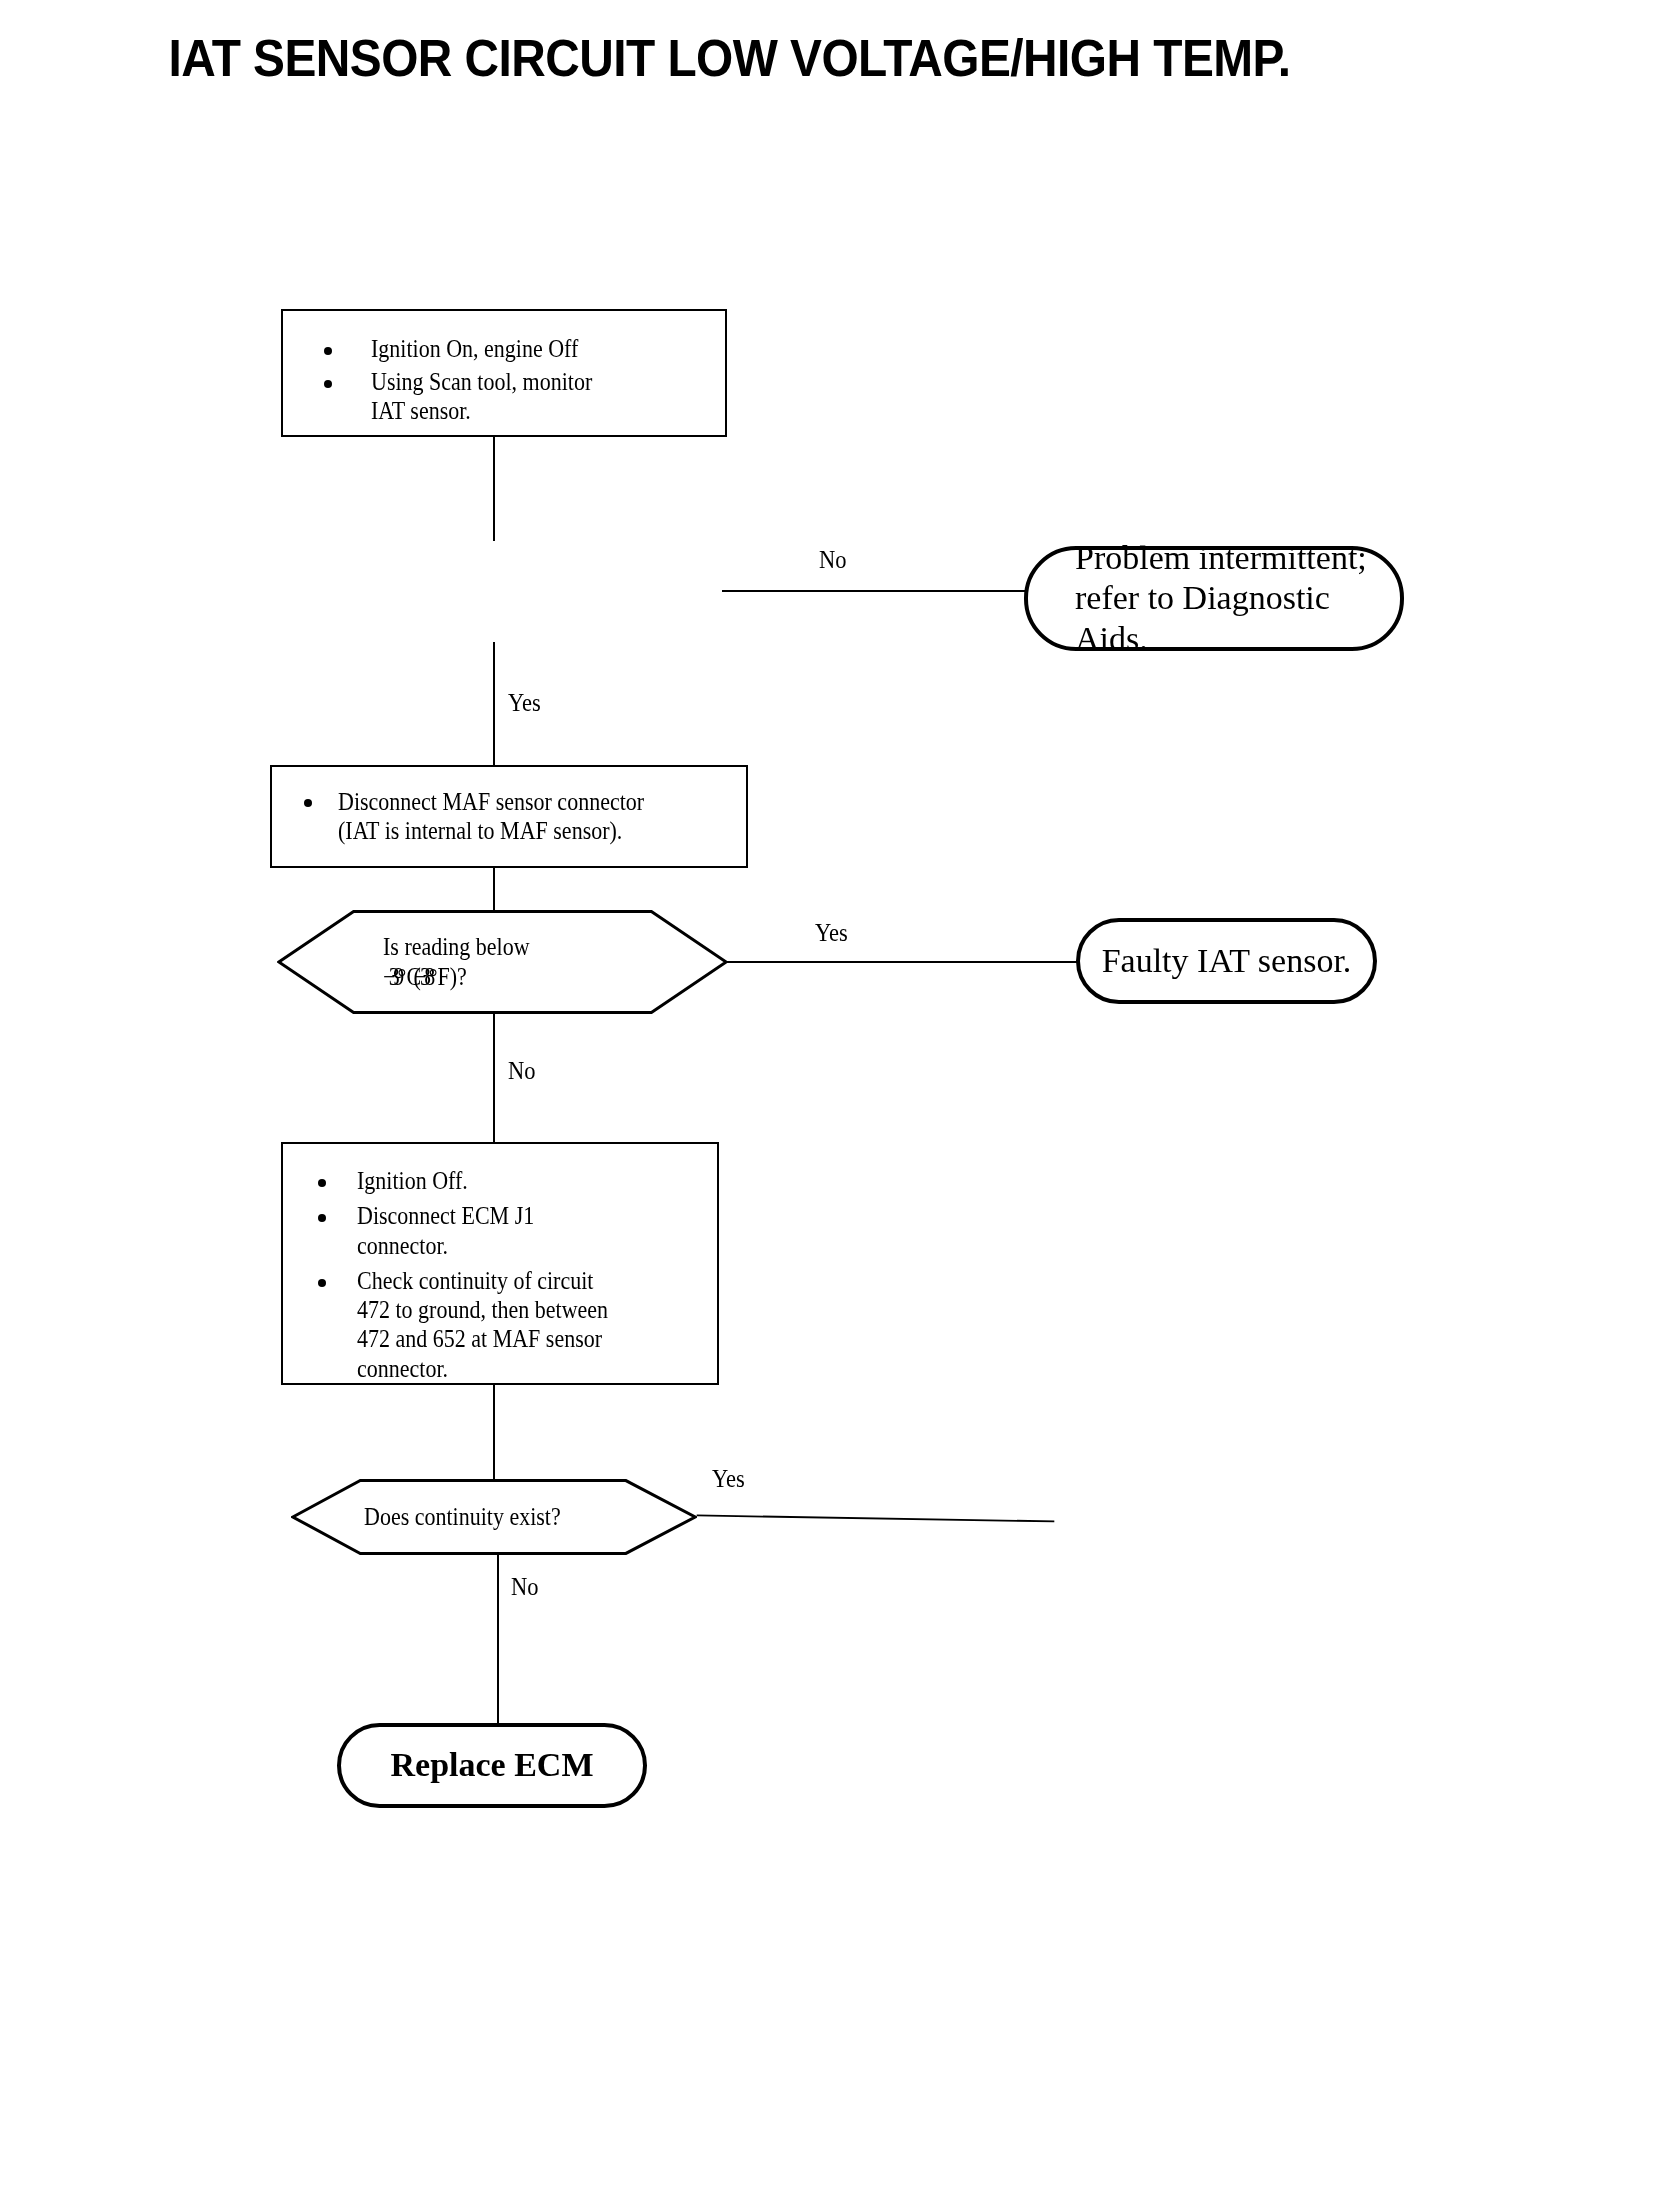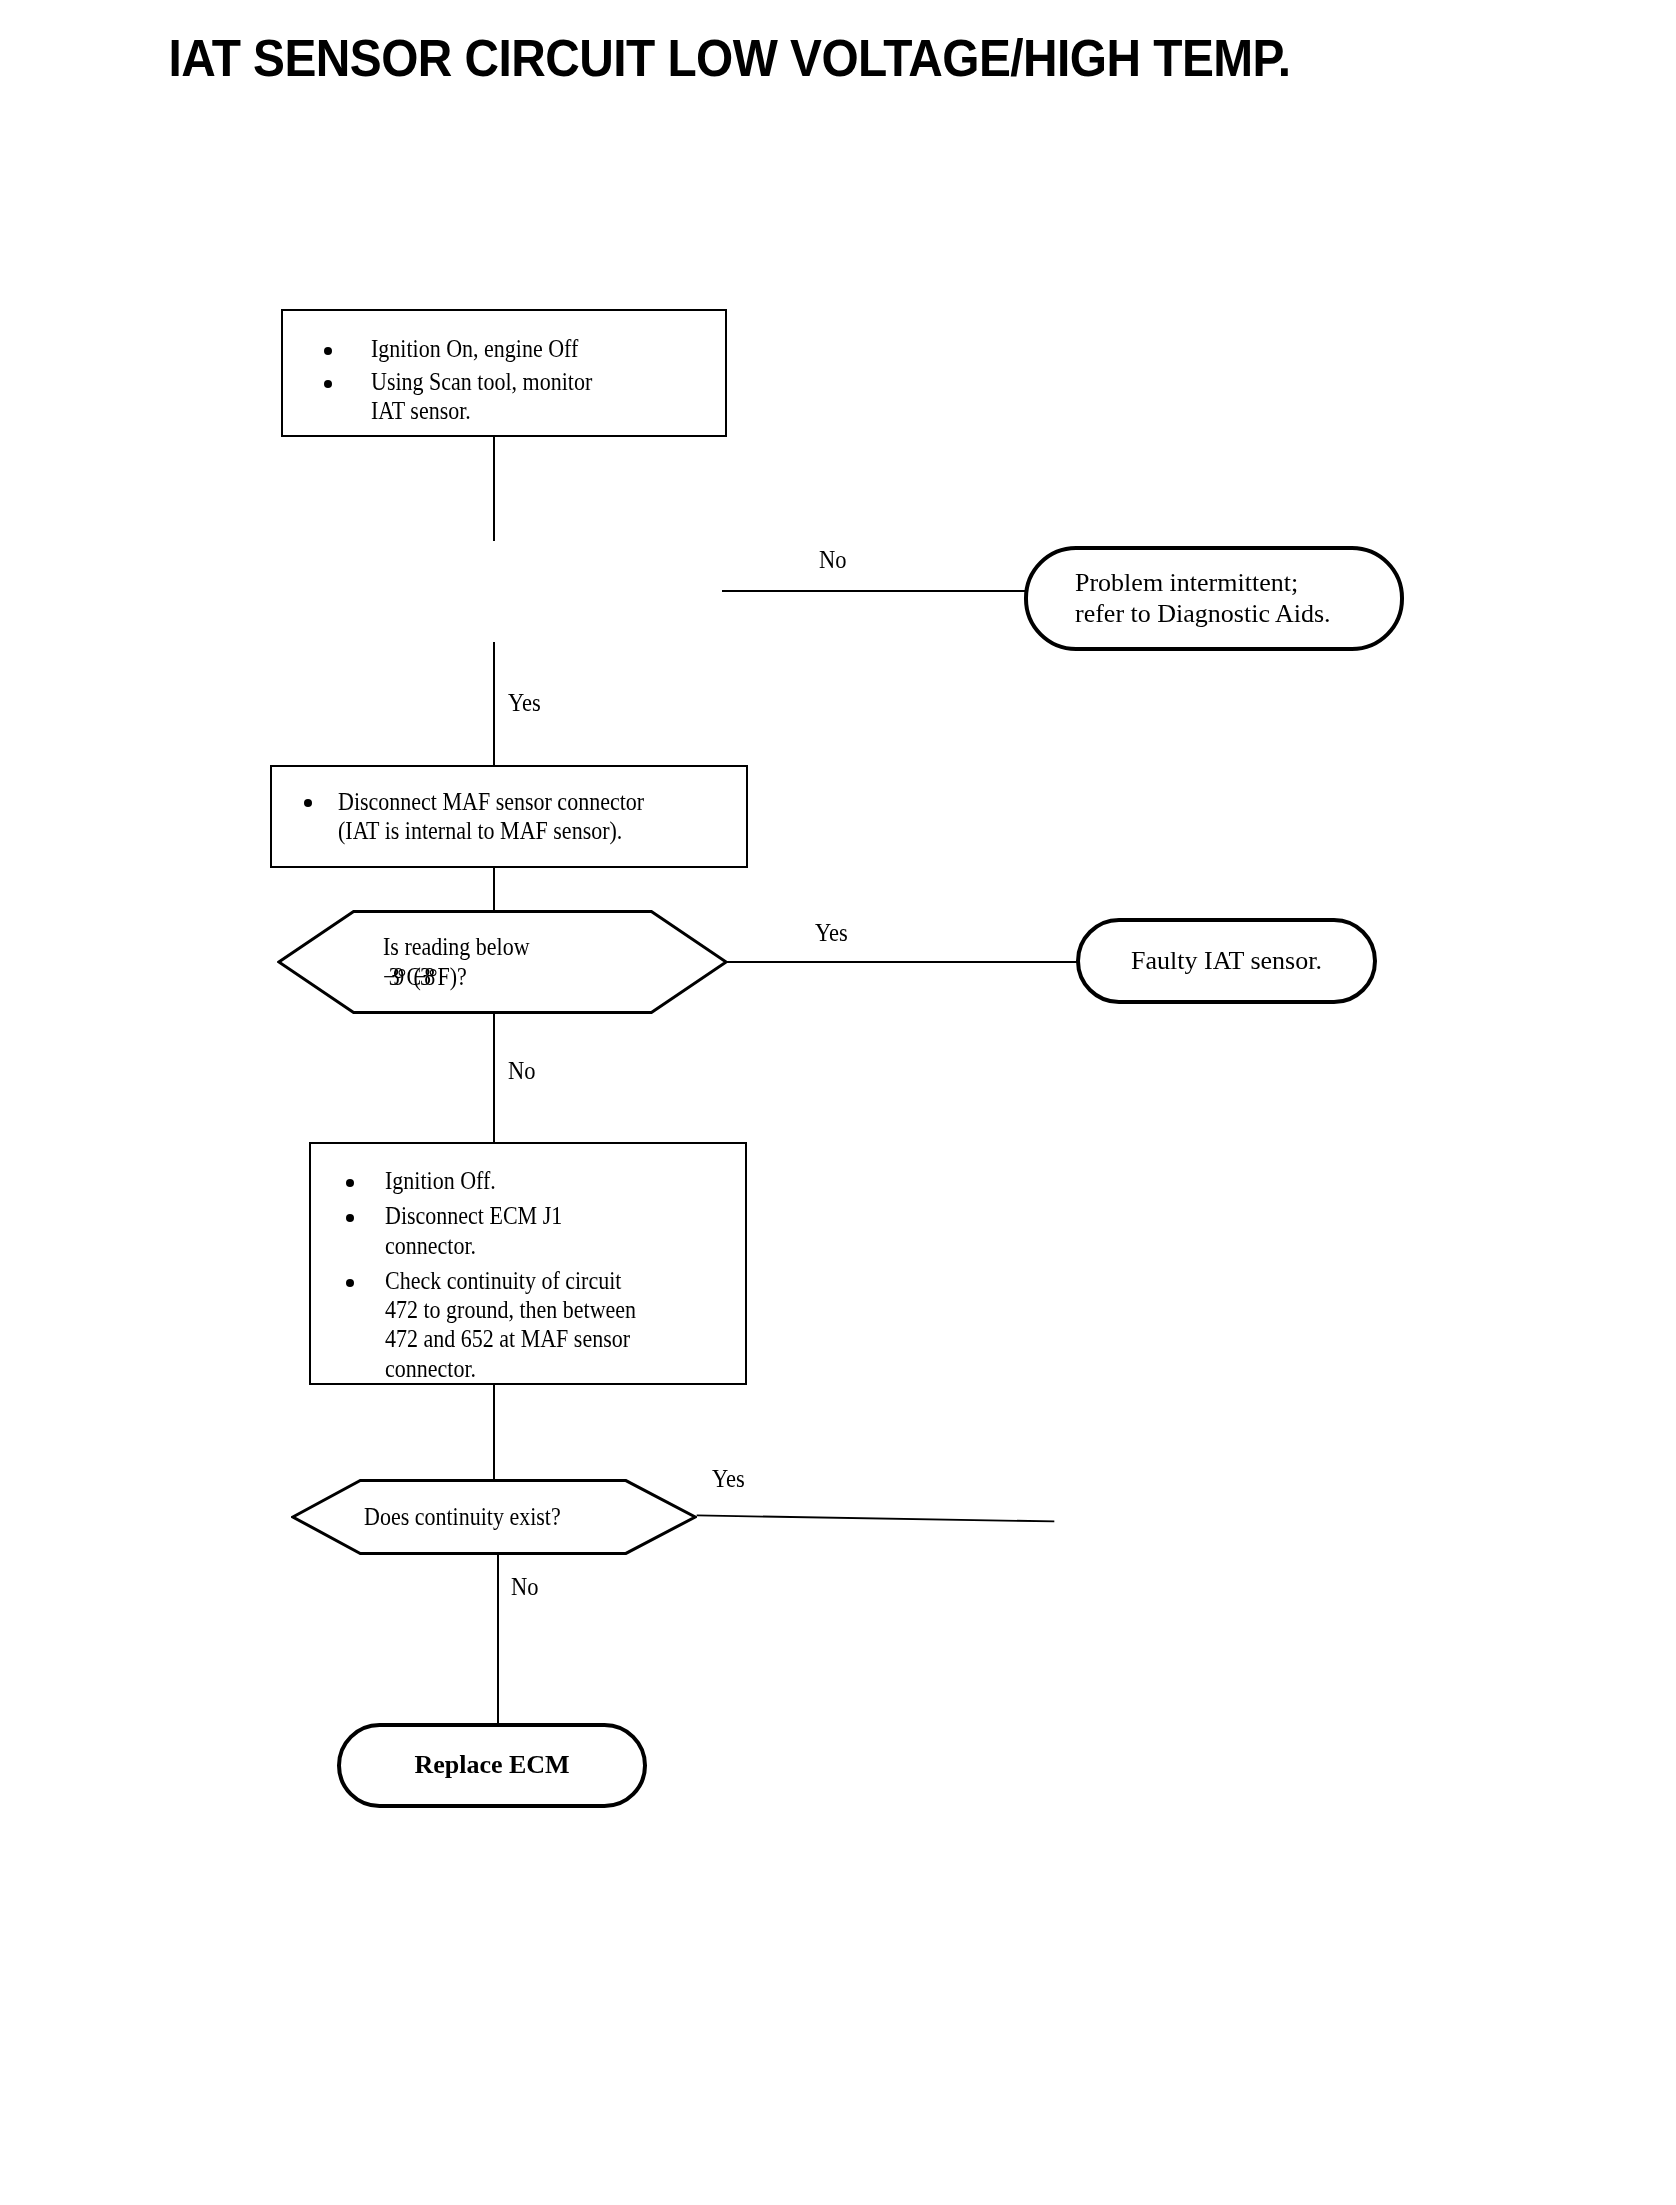--- a/index.html
+++ b/index.html
@@ -73,21 +73,21 @@
   .txt {
     font-family: "Liberation Serif", "DejaVu Serif", serif;
     font-size: 25px;
     line-height: 1.18;
     transform: scaleX(0.88);
     transform-origin: 0 50%;
     white-space: pre-line;
   }
   .txt-c {
     font-family: "Liberation Serif", "DejaVu Serif", serif;
-    font-size: 26px;
+    font-size: 34px;
     line-height: 1.18;
     white-space: pre-line;
   }
 
   
   .blist {
     position: absolute;
     left: 0; top: 0;
     width: 100%;
     padding: 0;
@@ -198,21 +198,21 @@
   <div class="hline" style="left:726px; top:961px; width:353px;"></div>
   <div class="edge-label" style="left:815px; top:920px;">Yes</div>
 
   <div class="node term" style="left:1076px; top:918px; width:301px; height:86px; border-radius:43px;">
     <span class="txt-c" style="width:100%; text-align:center;">Faulty IAT sensor.</span>
   </div>
 
   <div class="vline" style="left:493px; top:1013px; height:131px;"></div>
   <div class="edge-label" style="left:508px; top:1058px;">No</div>
 
-  <div class="node proc" style="left:281px; top:1142px; width:438px; height:243px;margin-left:28px;">
+  <div class="node proc" style="left:281px; top:1142px; width:438px; height:243px;">
     <div class="blist" style="padding:22px 0 0 0;">
       <div class="brow" style="padding-left:74px; margin-bottom:6px;">
         <span class="bullet" style="left:35px;"></span>
         <span class="btext">Ignition Off.</span>
       </div>
       <div class="brow" style="padding-left:74px; margin-bottom:6px;">
         <span class="bullet" style="left:35px;"></span>
         <span class="btext">Disconnect ECM J1
 connector.</span>
       </div>

